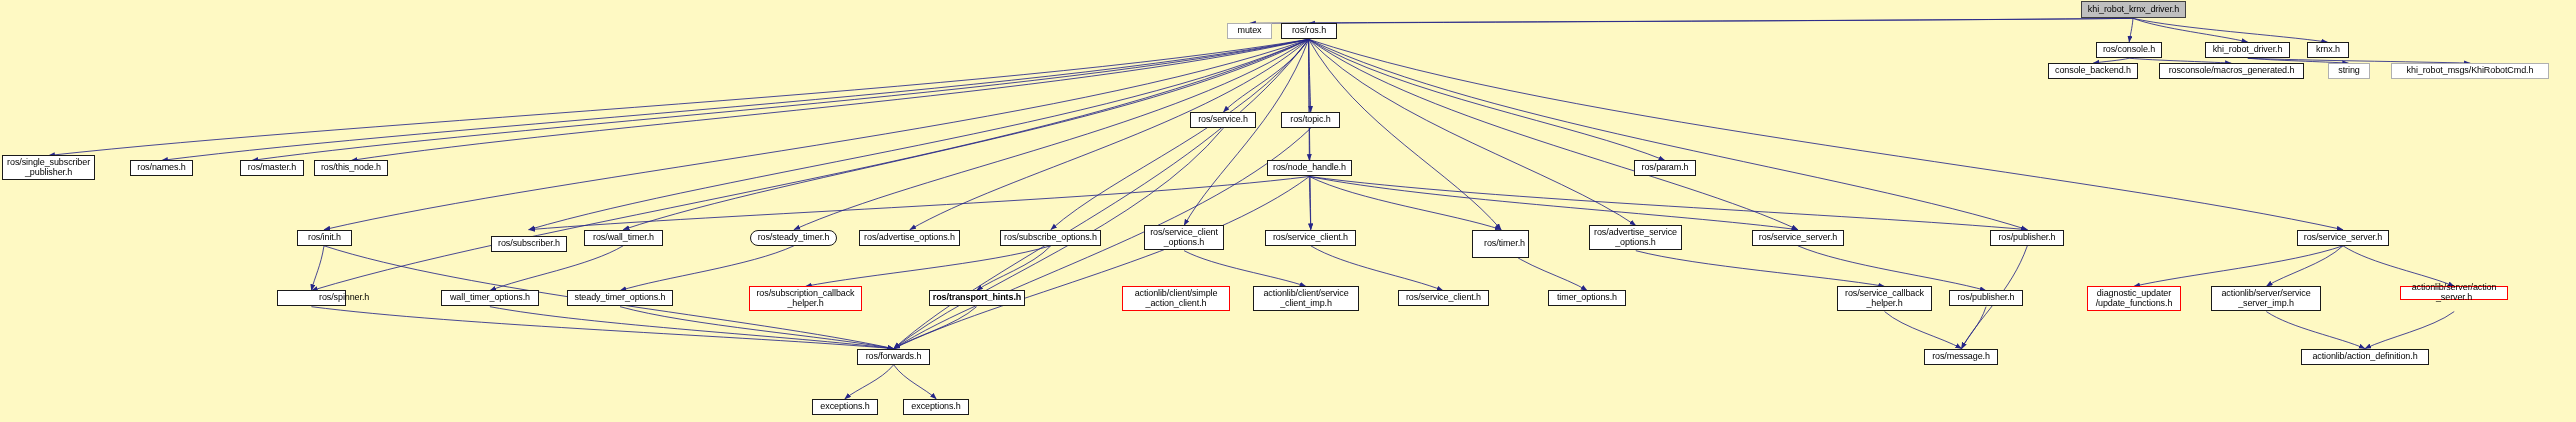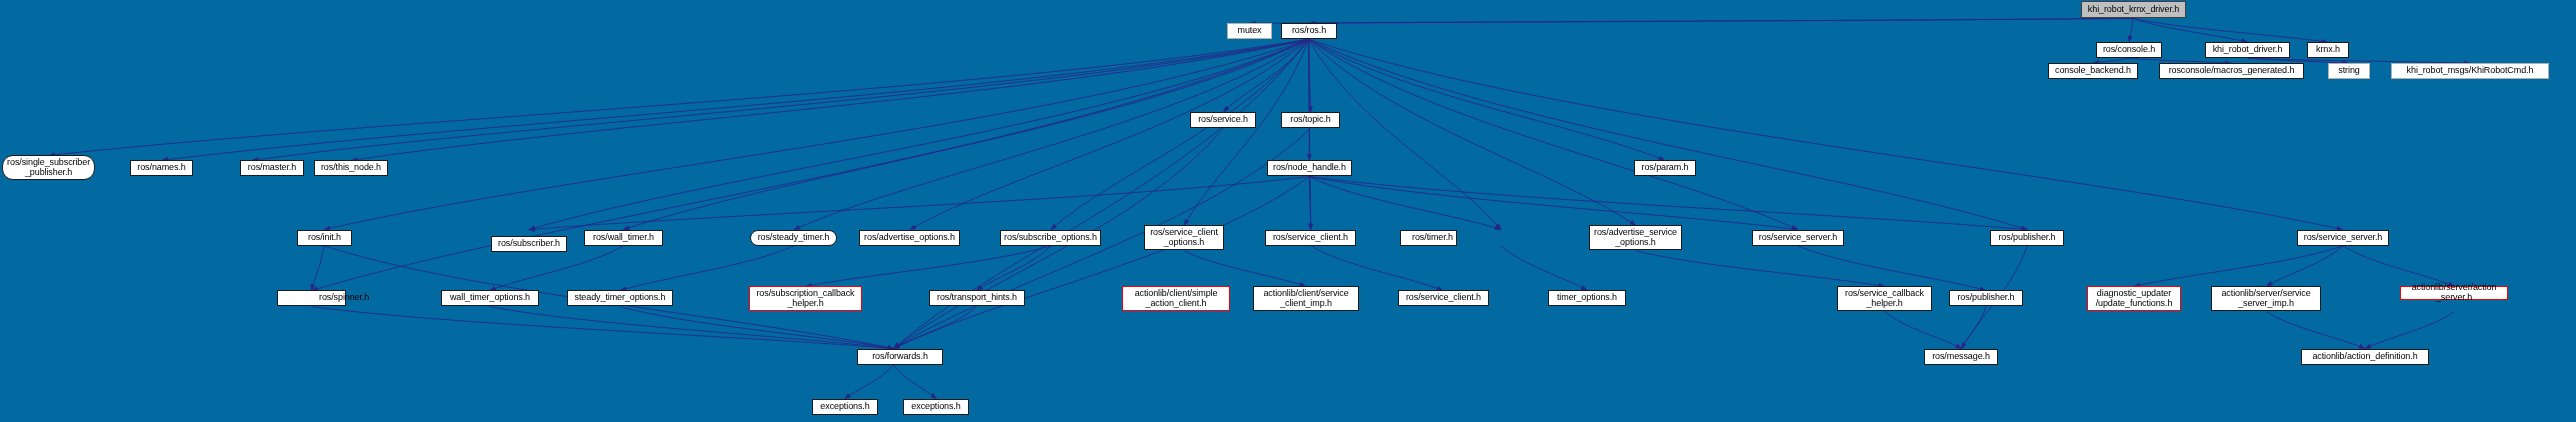--- a/index.html
+++ b/index.html
@@ -1,17 +1,17 @@
 <!DOCTYPE html>
 <html style="font-size:11.2px"><head>
 <meta charset="utf-8">
 <style>
   html,body{margin:0;padding:0;background:#ffffff;}
   body{font-family:"Liberation Sans","DejaVu Sans",sans-serif;}
-  #canvas{position:relative;width:2576px;height:423px;background:#0369a1;overflow:hidden;}
+  #canvas{position:relative;width:2576px;height:423px;background:#fef9c3;overflow:hidden;}
   svg.edges{position:absolute;left:0;top:0;width:2576px;height:423px;pointer-events:none;}
   .node{
     position:absolute;
     box-sizing:border-box;
     border:0.7px solid #000000;
     background:#ffffff;
     color:#000000;
     font-size:9px;
     line-height:9.8px;
     display:flex;
@@ -111,63 +111,63 @@
       <div class="node thick" style="left: 1281px; top: 23px; width: 56px; height: 16px;"><span>ros/ros.h</span></div>
       <div class="node thick" style="left: 2096px; top: 42px; width: 66px; height: 16px;"><span>ros/console.h</span></div>
       <div class="node thick" style="left: 2205px; top: 42px; width: 85px; height: 16px;"><span>khi_robot_driver.h</span></div>
       <div class="node thick" style="left: 2307px; top: 42px; width: 42px; height: 16px;"><span>krnx.h</span></div>
       <div class="node thick" style="left: 2048px; top: 63px; width: 90px; height: 16px;"><span>console_backend.h</span></div>
       <div class="node thick" style="left: 2159px; top: 63px; width: 145px; height: 16px;"><span>rosconsole/macros_generated.h</span></div>
       <div class="node grey" style="left: 2328px; top: 63px; width: 42px; height: 16px;"><span>string</span></div>
       <div class="node grey" style="left: 2391px; top: 63px; width: 158px; height: 16px;"><span>khi_robot_msgs/KhiRobotCmd.h</span></div>
       <div class="node thick" style="left: 1190px; top: 112px; width: 66px; height: 16px;"><span>ros/service.h</span></div>
       <div class="node thick" style="left: 1281px; top: 112px; width: 59px; height: 16px;"><span>ros/topic.h</span></div>
-      <div class="node thick" style="left: 2.1px; top: 155px; width: 93px; height: 25px; border-radius: 11px;"><span>ros/single_subscriber
+      <div class="node thick" style="left: 2.1px; top: 155px; width: 93px; height: 25px;"><span>ros/single_subscriber
 _publisher.h</span></div>
       <div class="node thick" style="left: 130px; top: 160px; width: 63px; height: 16px;"><span>ros/names.h</span></div>
       <div class="node thick" style="left: 220px; top: 160px; width: 64px; height: 16px; margin-left: 20px;"><span>ros/master.h</span></div>
       <div class="node thick" style="left: 314px; top: 160px; width: 74px; height: 16px;"><span>ros/this_node.h</span></div>
       <div class="node thick" style="left: 1267px; top: 160px; width: 85px; height: 16px;"><span>ros/node_handle.h</span></div>
       <div class="node thick" style="left: 1634px; top: 160px; width: 62px; height: 16px;"><span>ros/param.h</span></div>
       <div class="node thick" style="left: 297px; top: 230px; width: 55px; height: 16px;"><span>ros/init.h</span></div>
       <div class="node thick" style="left: 491px; top: 236px; width: 76px; height: 16px;"><span>ros/subscriber.h</span></div>
       <div class="node thick" style="left: 584px; top: 230px; width: 79px; height: 16px;"><span>ros/wall_timer.h</span></div>
       <div class="node thick" style="left: 750px; top: 230px; width: 87px; height: 16px; border-radius: 8px;"><span>ros/steady_timer.h</span></div>
       <div class="node thick" style="left: 859px; top: 230px; width: 101px; height: 16px;"><span>ros/advertise_options.h</span></div>
       <div class="node thick" style="left: 1000px; top: 230px; width: 101px; height: 16px;"><span>ros/subscribe_options.h</span></div>
       <div class="node thick" style="left: 1144px; top: 225px; width: 80px; height: 25px;"><span>ros/service_client
 _options.h</span></div>
       <div class="node thick" style="left: 1265px; top: 230px; width: 91px; height: 16px;"><span>ros/service_client.h</span></div>
-      <div class="node thick" style="left: 1400px; top: 230px; width: 57px; height: 16px; padding-left: 8px;"><span>ros/timer.h</span></div>
+      <div class="node thick" style="left: 1472px; top: 230px; width: 57px; height: 28px; padding-left: 8px;"><span>ros/timer.h</span></div>
       <div class="node thick" style="left: 1589px; top: 225px; width: 93px; height: 25px;"><span>ros/advertise_service
 _options.h</span></div>
       <div class="node thick" style="left: 1752px; top: 230px; width: 92px; height: 16px;"><span>ros/service_server.h</span></div>
       <div class="node thick" style="left: 1990px; top: 230px; width: 74px; height: 16px;"><span>ros/publisher.h</span></div>
       <div class="node thick" style="left: 2297px; top: 230px; width: 92px; height: 16px;"><span>ros/service_server.h</span></div>
       <div class="node thick" style="left: 277px; top: 290px; width: 69px; height: 16px; padding-left: 41px;"><span>ros/spinner.h</span></div>
       <div class="node thick" style="left: 441px; top: 290px; width: 98px; height: 16px;"><span>wall_timer_options.h</span></div>
       <div class="node thick" style="left: 567px; top: 290px; width: 106px; height: 16px;"><span>steady_timer_options.h</span></div>
       <div class="node red" style="left: 749px; top: 286px; width: 113px; height: 25px;"><span>ros/subscription_callback
 _helper.h</span></div>
-      <div class="node thick" style="left: 929px; top: 290px; width: 96px; height: 16px;"><span>ros/transport_hints.h</span></div>
+      <div class="node thick" style="left: 929px; top: 290px; width: 96px; height: 16px; font-weight: bold;"><span>ros/transport_hints.h</span></div>
       <div class="node red" style="left: 1122px; top: 286px; width: 108px; height: 25px; justify-content: center;"><span>actionlib/client/simple
 _action_client.h</span></div>
       <div class="node thick" style="left: 1253px; top: 286px; width: 106px; height: 25px;"><span>actionlib/client/service
 _client_imp.h</span></div>
       <div class="node thick" style="left: 1398px; top: 290px; width: 91px; height: 16px;"><span>ros/service_client.h</span></div>
       <div class="node thick" style="left: 1548px; top: 290px; width: 78px; height: 16px;"><span>timer_options.h</span></div>
       <div class="node thick" style="left: 1837px; top: 286px; width: 95px; height: 25px;"><span>ros/service_callback
 _helper.h</span></div>
       <div class="node thick" style="left: 1949px; top: 290px; width: 74px; height: 16px;"><span>ros/publisher.h</span></div>
       <div class="node red" style="left: 2087px; top: 286px; width: 94px; height: 25px;"><span>diagnostic_updater
 /update_functions.h</span></div>
       <div class="node thick" style="left: 2211px; top: 286px; width: 110px; height: 25px;"><span>actionlib/server/service
 _server_imp.h</span></div>
       <div class="node red" style="left: 2400px; top: 286px; width: 108px; height: 14px;"><span>actionlib/server/action
 _server.h</span></div>
-      <div class="node thick" style="left: 857px; top: 349px; width: 86px; height: 16px;"><span>ros/forwards.h</span></div>
+      <div class="node thick" style="left: 857px; top: 349px; width: 73px; height: 16px;"><span>ros/forwards.h</span></div>
       <div class="node thick" style="left: 1924px; top: 349px; width: 74px; height: 16px;"><span>ros/message.h</span></div>
       <div class="node thick" style="left: 2301px; top: 349px; width: 128px; height: 16px;"><span>actionlib/action_definition.h</span></div>
       <div class="node thick" style="left: 812px; top: 399px; width: 66px; height: 16px;"><span>exceptions.h</span></div>
       <div class="node thick" style="left: 903px; top: 399px; width: 66px; height: 16px;"><span>exceptions.h</span></div>
     </div>
 </div>
 
 
 </body></html>

